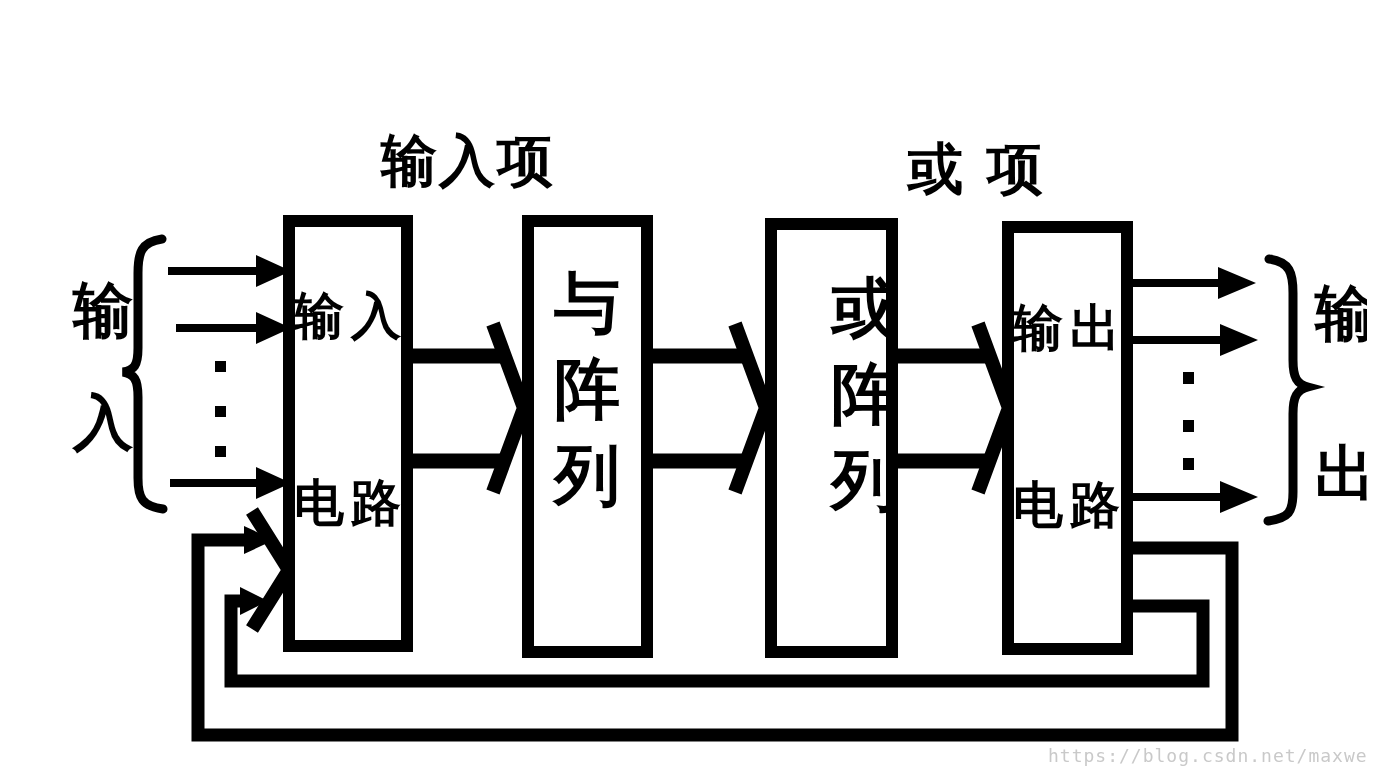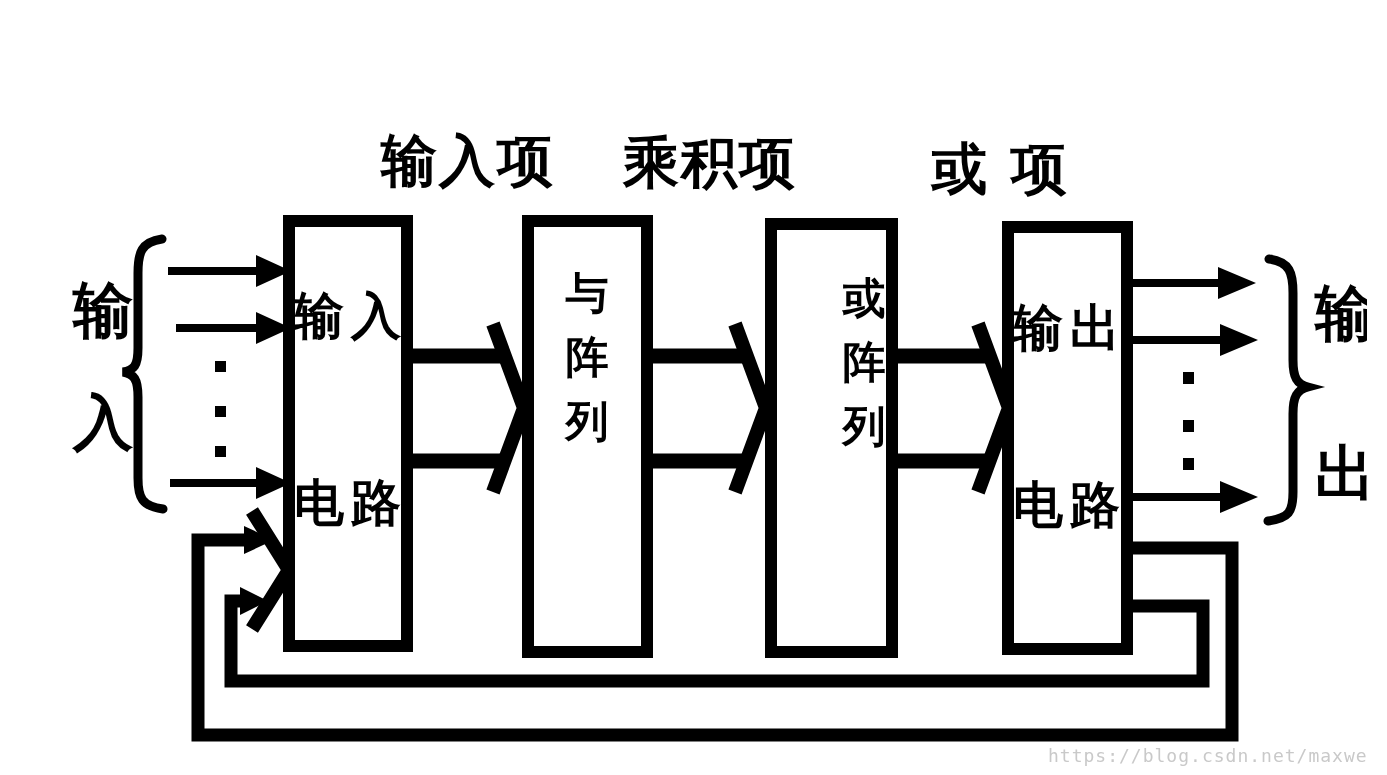--- a/index.html
+++ b/index.html
@@ -49,22 +49,22 @@
     color: var(--ink);
     font-weight: 900;
     transform: translateX(-50%);
     width: 1.06em;
     word-break: break-all;
     text-align: center;
     white-space: normal;
   }
 
   .lbl-array {
-    font-size: 43px;
-    line-height: 64px;
+    font-size: 66px;
+    line-height: 86px;
   }
 
   .lbl-side-in {
     font-size: 60px;
     line-height: 112px;
   }
 
   .lbl-side-out {
     font-size: 60px;
     line-height: 160px;
@@ -152,22 +152,21 @@
     <polygon class="fill" points="1220,481 1220,513 1258,497"></polygon>
 
     <rect class="fill" x="1183" y="372" width="11" height="12"></rect>
     <rect class="fill" x="1183" y="420" width="11" height="12"></rect>
     <rect class="fill" x="1183" y="458" width="11" height="12"></rect>
 
     <path class="stroke" stroke-width="9" stroke-linecap="round" d="M 1269 259 C 1290 262 1293 273 1293 293 L 1293 360 C 1293 378 1297 384 1308 387 C 1297 390 1293 396 1293 414 L 1293 492 C 1293 512 1289 518 1268 521"></path>
   </svg>
 
   <div class="lbl lbl-top" style="left:468px; top:161px;">输入项</div>
-  <div class="lbl lbl-top" style="left:710px; top:163px;">乘积项</div>
-  <div class="lbl lbl-top" style="left:1000px; top:169px;">或 项</div>
+  <div class="lbl lbl-top" style="left:976px; top:169px;">或 项</div>
 
   <div class="lbl lbl-box" style="left:351px; top:316px;">输入</div>
   <div class="lbl lbl-box" style="left:351px; top:503px;">电路</div>
 
   <div class="lbl-vert lbl-array" style="left:587px; top:261px;">与阵列</div>
   <div class="lbl-vert lbl-array" style="left:864px; top:266px;">或阵列</div>
 
   <div class="lbl lbl-box" style="left:1070px; top:328px;">输出</div>
   <div class="lbl lbl-box" style="left:1070px; top:505px;">电路</div>
 

